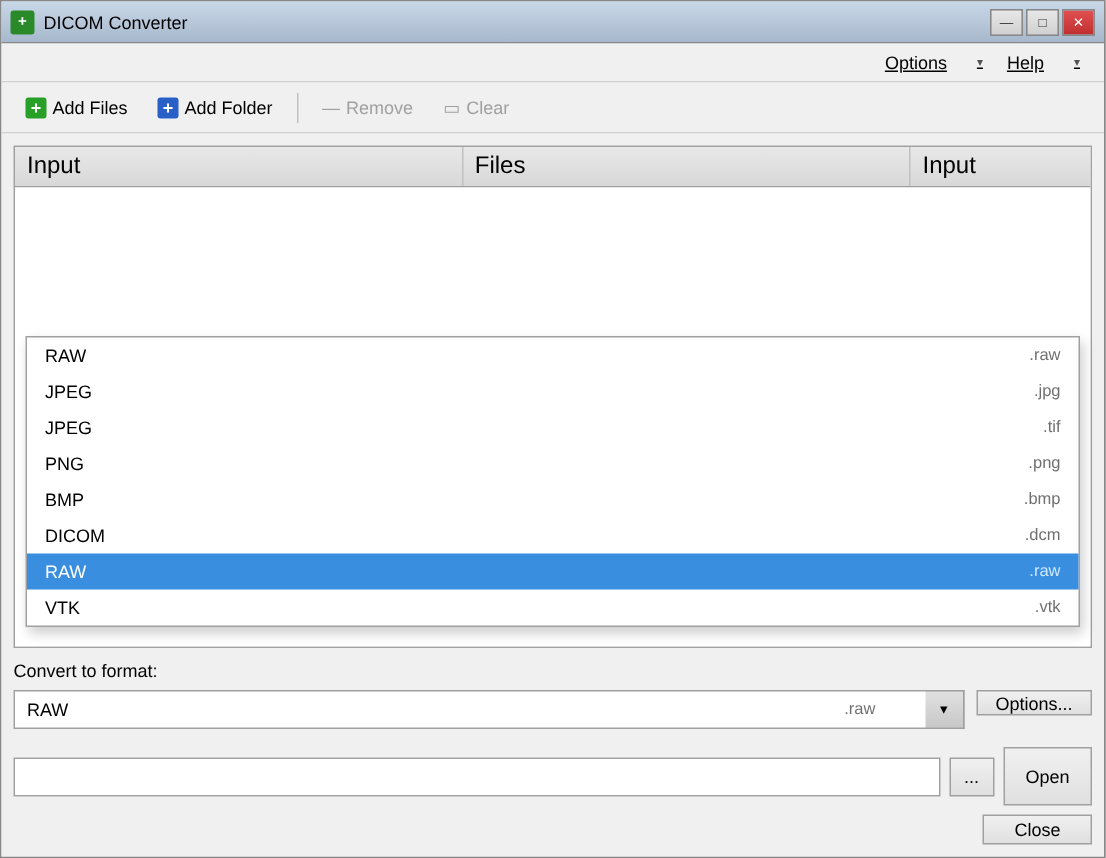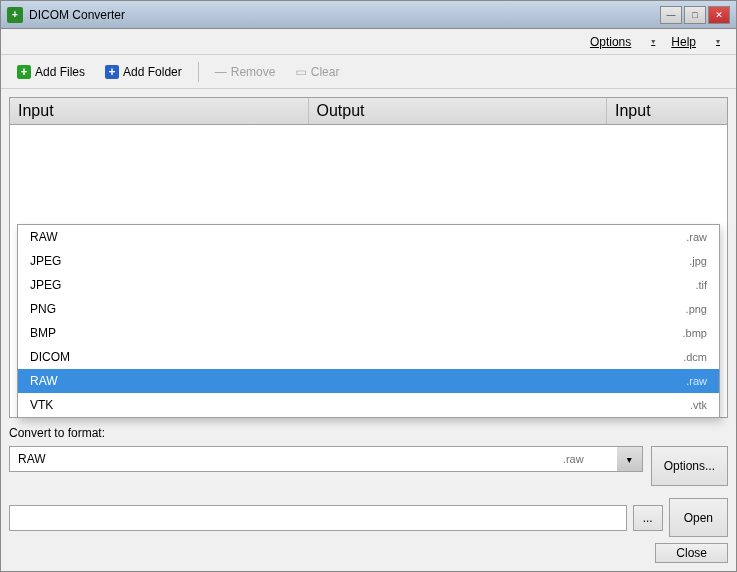--- a/index.html
+++ b/index.html
@@ -233,21 +233,21 @@
       border: 1px solid #a0a0a0;
       border-left: none;
       display: flex;
       align-items: center;
       justify-content: center;
       cursor: pointer;
       font-size: 10px;
     }
 
     .options-btn {
-      height: 40px;
+      height: 17px;
       padding: 0 12px;
       border: 1px solid #a0a0a0;
       background: linear-gradient(to bottom, #f0f0f0, #e0e0e0);
       cursor: pointer;
       font-size: 12px;
       white-space: nowrap;
     }
 
     .output-row {
       display: flex;
@@ -374,21 +374,21 @@
       <span style="color:#a0a0a0;">▭</span>
       <span>Clear</span>
     </button>
   </div>
 
   <div class="main-content">
 
     <div class="file-table">
       <div class="table-header">
         <div class="table-header-cell">Input</div>
-        <div class="table-header-cell">Output</div>
+        <div class="table-header-cell">Files</div>
         <div class="table-header-cell">Input</div>
       </div>
       <div class="table-body"></div>
     </div>
 
     <div class="bottom-area">
       <div class="format-row">
         <span class="format-label">Convert to format:</span>
       </div>
       <div style="display:flex; gap:8px; position:relative;">

